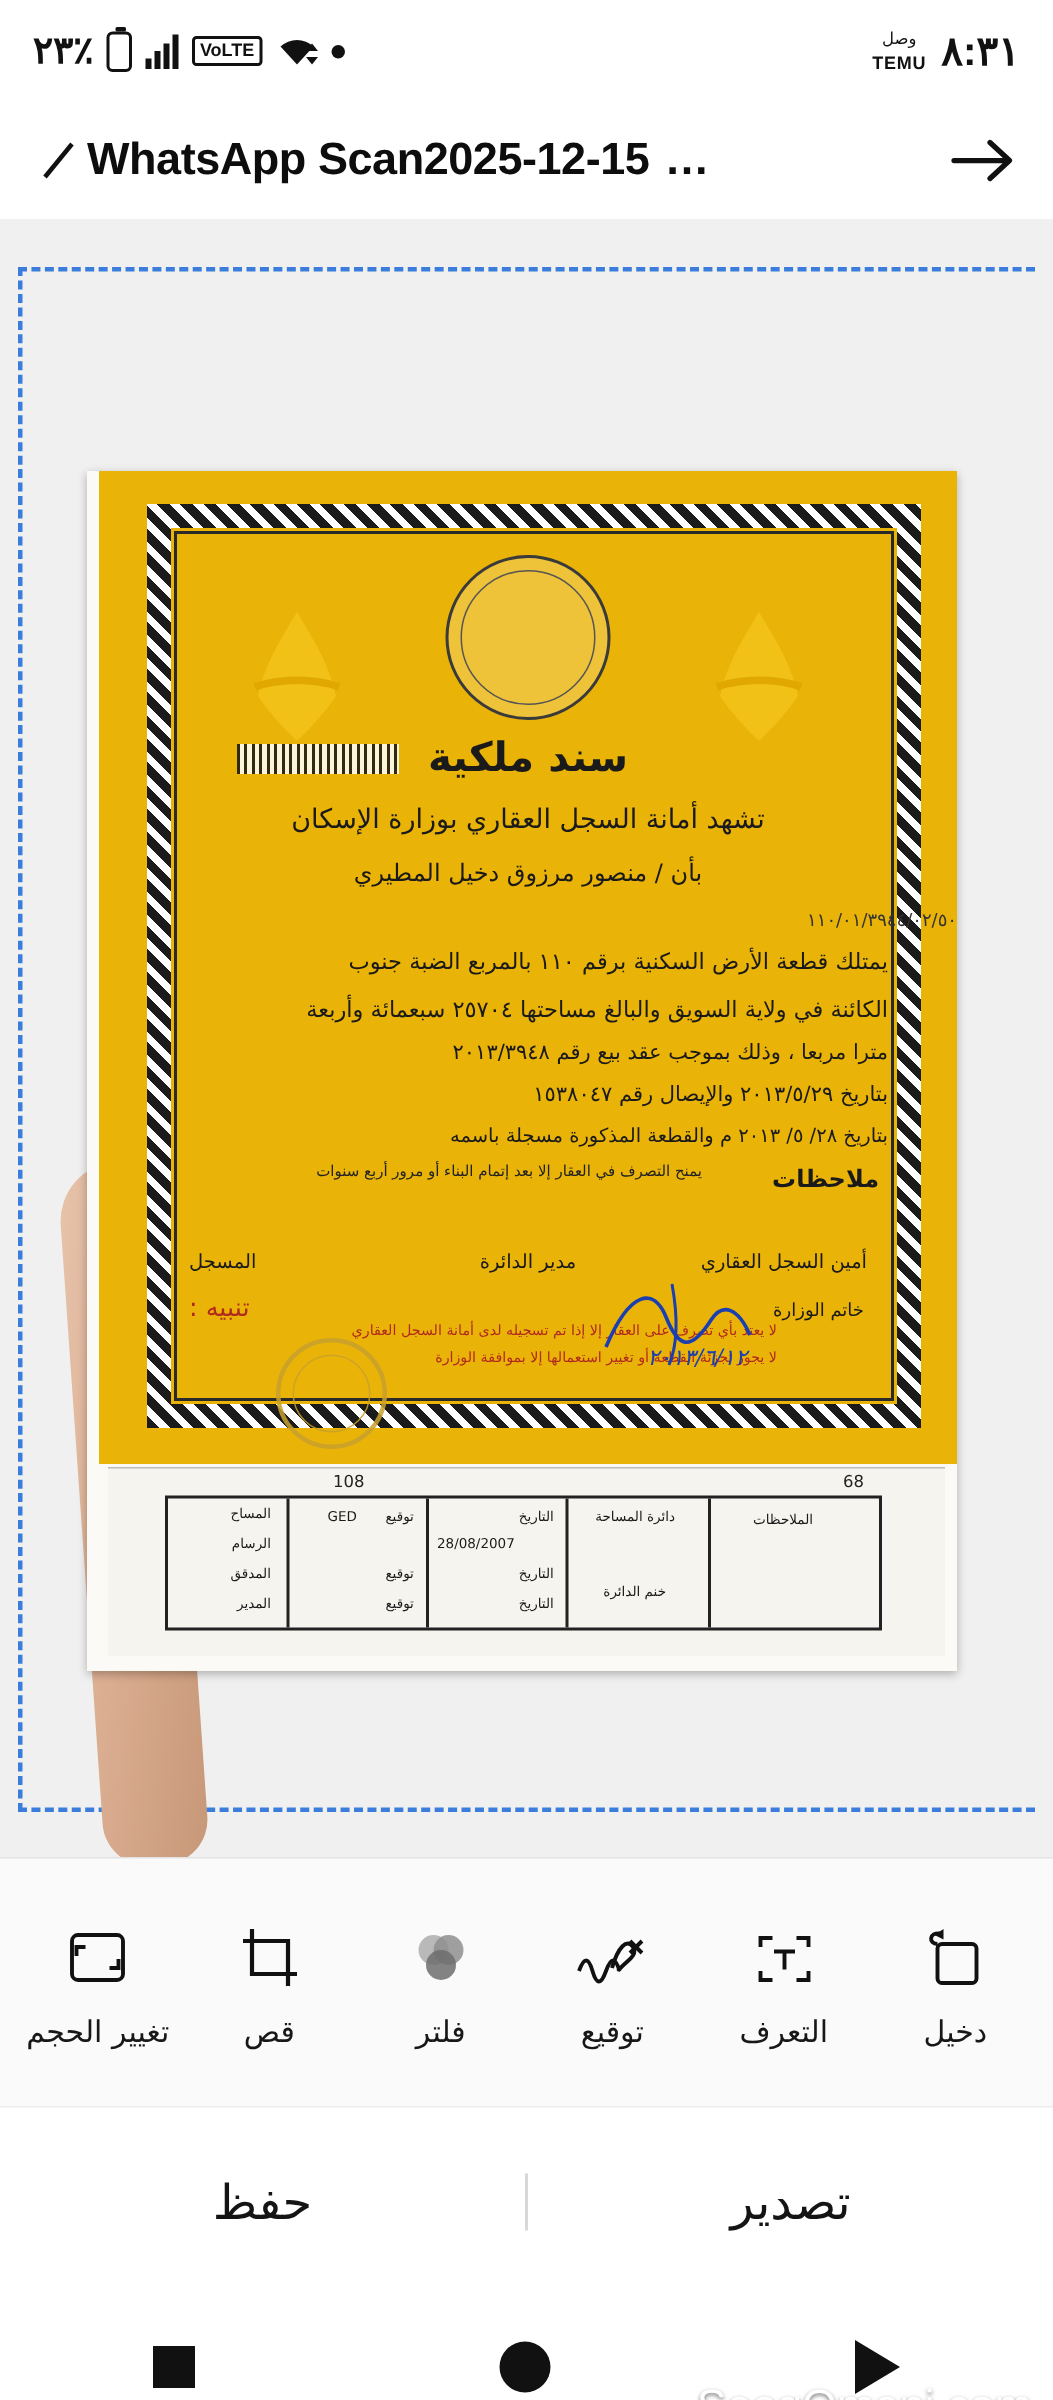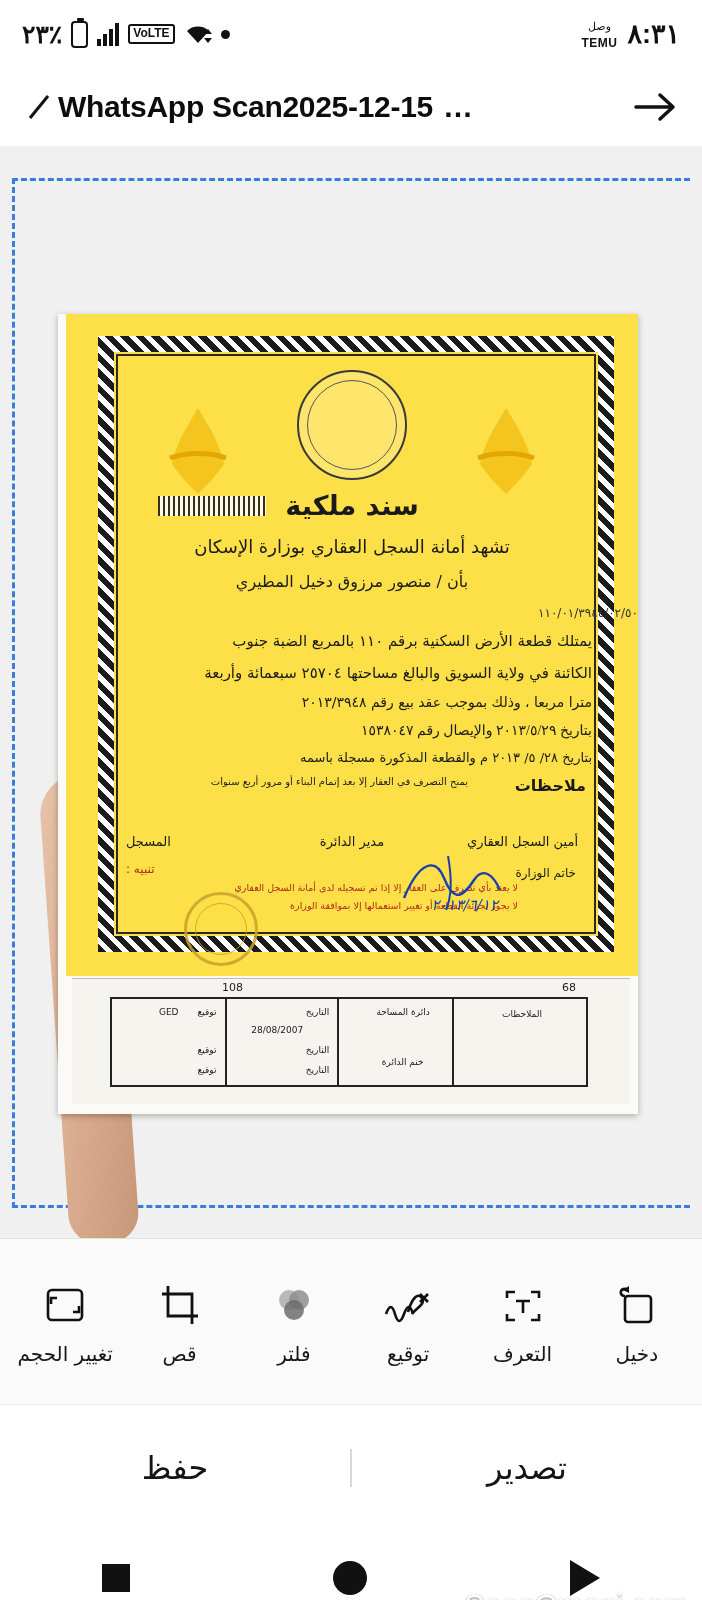--- a/index.html
+++ b/index.html
@@ -130,21 +130,21 @@
     left: 10px;
     top: 0;
     width: 580px;
     height: 800px;
     background: #fbfaf6;
     box-shadow: 0 2px 6px rgba(0,0,0,.28);
   }
   .paper-top {
     position: absolute;
     left: 8px; top: 0; width: 572px; height: 662px;
-    background: #fde047;
+    background: #eab308;
   }
   .ornate-border {
     position: absolute;
     left: 32px; top: 22px; right: 24px; bottom: 24px;
     border: 16px solid #1c1c1c;
     border-image: repeating-linear-gradient(
         45deg,
         #1b1b1b 0 6px,
         #ffffff 6px 11px) 16;
   }
@@ -193,28 +193,28 @@
   .t-title {
     top: 176px; left: 0; right: 0; text-align: center;
     font-size: 27px; font-weight: 700; letter-spacing: 1px;
   }
   .t-line1 { top: 222px; left: 0; right: 0; text-align: center; font-size: 18px; }
   .t-line2 { top: 258px; left: 0; right: 0; text-align: center; font-size: 16px; }
   .t-line3 { top: 292px; left: 0; right: 0; font-size: 12px; color:#333; }
   .t-line4 { top: 318px; left: 46px; right: 46px; text-align: justify; font-size: 15px; }
   .t-line5 { top: 350px; left: 46px; right: 46px; font-size: 15px; text-align: right;}
   .t-line6 { top: 380px; left: 46px; right: 46px; font-size: 14px; text-align: right;}
-  .t-line7 { top: 408px; left: 46px; right: 46px; font-size: 14px; text-align: right; font-family: Liberation Serif, serif;}
+  .t-line7 { top: 408px; left: 46px; right: 46px; font-size: 14px; text-align: right;}
   .t-line8 { top: 436px; left: 46px; right: 46px; font-size: 13px; text-align: right;}
   .t-notes { top: 462px; right: 52px; font-size: 16px; font-weight: 700; }
   .t-notes-body { top: 462px; left: 60px; right: 170px; font-size: 10px; color: #222; text-align:right;}
   .t-sign1 { top: 520px; right: 60px; font-size: 13px; }
   .t-sign2 { top: 520px; left: 0; right: 0; text-align: center; font-size: 13px; }
   .t-sign3 { top: 520px; left: 60px; font-size: 13px; }
-  .t-warn-title { top: 548px; left: 60px; font-size: 12px; color: #b02a1e; }
+  .t-warn-title { top: 548px; left: 60px; font-size: 17px; color: #b02a1e; }
   .t-warn1 { top: 568px; left: 60px; right: 120px; font-size: 9.5px; color: #b02a1e; text-align: right;}
   .t-warn2 { top: 586px; left: 60px; right: 120px; font-size: 9.5px; color: #b02a1e; text-align: right;}
   .t-ministry { top: 524px; left: 66px; font-size: 12px; }
   .handwrite {
     position: absolute;
     color: #1a3fb0;
     font-family: "DejaVu Serif", serif;
     font-style: italic;
   }
   .sig-blue {
@@ -474,20 +474,26 @@
             <span class="cell-lbl" style="top:26px;right:34px;">28/08/2007</span>
             <span class="cell-lbl" style="top:46px;right:8px;">التاريخ</span>
             <span class="cell-lbl" style="top:66px;right:8px;">التاريخ</span>
           </div>
           <div class="col col-sign">
             <span class="cell-lbl" style="top:8px;right:8px;">توقيع</span>
             <span class="cell-lbl" style="top:8px;right:46px;">GED</span>
             <span class="cell-lbl" style="top:46px;right:8px;">توقيع</span>
             <span class="cell-lbl" style="top:66px;right:8px;">توقيع</span>
           </div>
+          <div class="col col-meta">
+            <span class="cell-lbl" style="top:6px;right:10px;">المساح</span>
+            <span class="cell-lbl" style="top:26px;right:10px;">الرسام</span>
+            <span class="cell-lbl" style="top:46px;right:10px;">المدقق</span>
+            <span class="cell-lbl" style="top:66px;right:10px;">المدير</span>
+          </div>
         </div>
       </div>
     </div>
   </div>
 </div>
 
 <div class="tools">
 
   <div class="tool">
     <div class="glyph">

